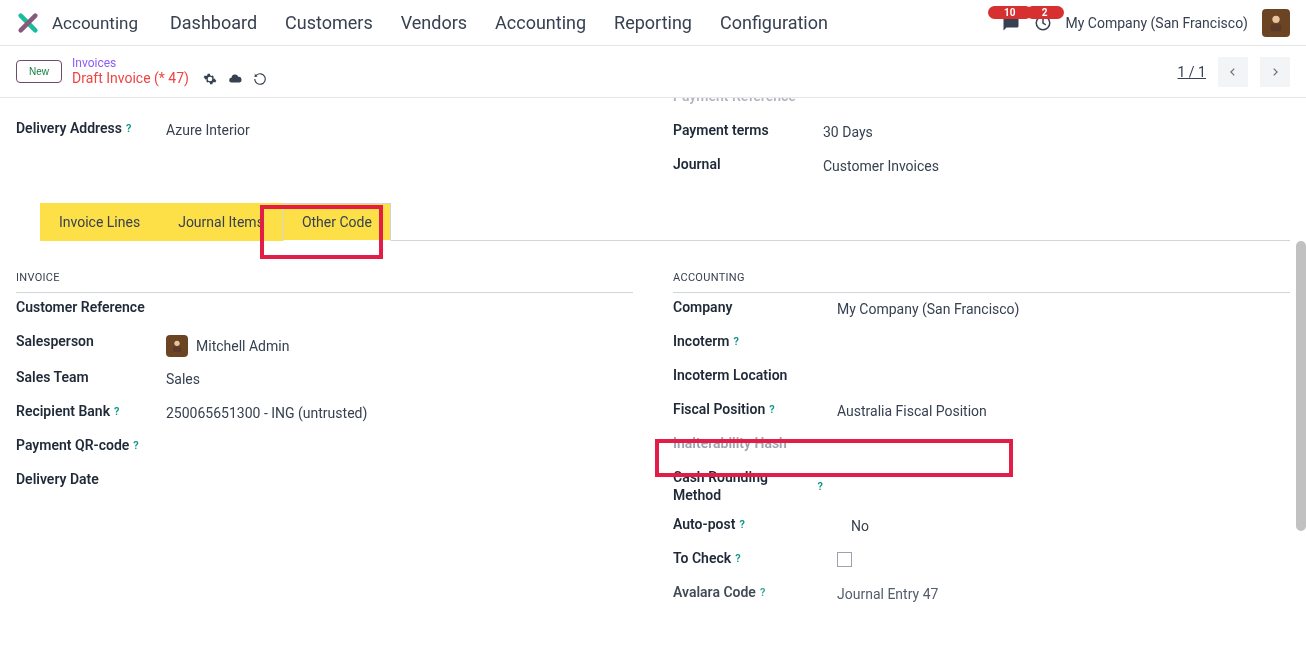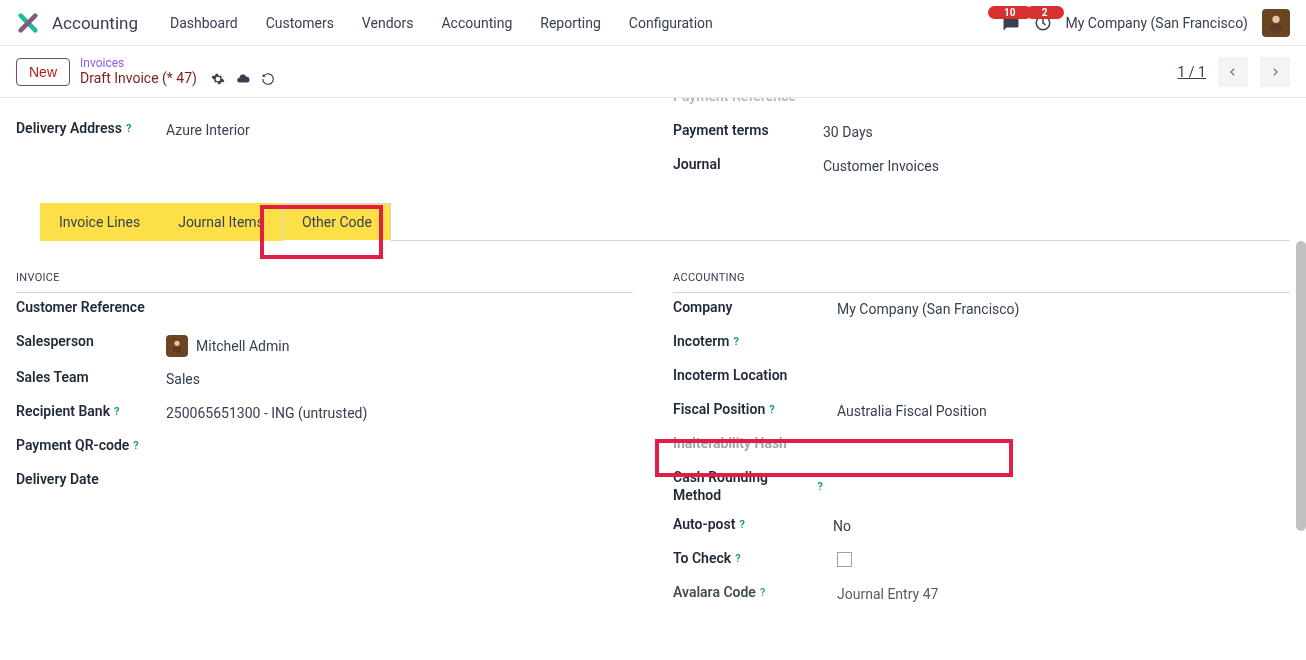--- a/index.html
+++ b/index.html
@@ -3,33 +3,33 @@
 <meta charset="utf-8">
 <style>
   * { box-sizing: border-box; margin: 0; padding: 0; }
   body { font-family: -apple-system, BlinkMacSystemFont, "Segoe UI", Roboto, "Helvetica Neue", Arial, sans-serif; font-size: 14px; color: #374151; background: #fff; width: 1306px; height: 660px; overflow: hidden; position: relative; }
   
   
   .topnav { display: flex; align-items: center; height: 46px; padding: 0 16px; border-bottom: 1px solid #e5e7eb; }
   .logo { width: 24px; height: 24px; margin-right: 12px; display:flex; align-items:center; justify-content:center; }
   .app-name { font-size: 17px; color: #374151; margin-right: 20px; }
   .nav-menu { display: flex; gap: 4px; }
-  .nav-item { padding: 6px 12px; color: #374151; cursor: pointer; font-size: 14px; }
+  .nav-item { padding: 6px 12px; color: #374151; cursor: pointer; font-size: 18px; }
   .topnav-right { margin-left: auto; display: flex; align-items: center; gap: 14px; }
   .badge-wrapper { position: relative; display:flex; align-items:center; }
   .badge { position: absolute; top: -8px; right: -12px; background: #d63031; color: #fff; font-size: 10px; font-weight: 700; border-radius: 9px; padding: 1px 16px; min-width: 16px; text-align:center; }
   .company-name { font-size: 14px; color: #374151; }
   .avatar { width: 28px; height: 28px; border-radius: 4px; background: #6b4423; display:flex; align-items:center; justify-content:center; }
   
   
   .crumb-row { display: flex; align-items: center; padding: 10px 16px; border-bottom: 1px solid #e5e7eb; }
-  .btn-new { border: 1px solid #714B67; color: #b91c1c; background: #fff; padding: 5px 12px; border-radius: 4px; font-size: 14px; cursor: pointer; margin-right: 10px; }
+  .btn-new { border: 1px solid #714B67; color: #15803d; background: #fff; padding: 5px 12px; border-radius: 4px; font-size: 10px; cursor: pointer; margin-right: 10px; }
   .crumb-col { display:flex; flex-direction:column; line-height:1.2; }
   .crumb-link { color: #8b5cf6; font-size: 12px; cursor:pointer; }
-  .crumb-current { font-size: 14px; color:#7f1d1d; display:flex; align-items:center; gap:8px; }
+  .crumb-current { font-size: 14px; color:#ef4444; display:flex; align-items:center; gap:8px; }
   .crumb-icons { display:flex; gap:10px; margin-left:6px; color:#374151; }
   .crumb-right { margin-left: auto; display:flex; align-items:center; gap:12px; }
   .pager-text { font-size:14px; color:#374151;text-decoration:underline; }
   .pager-btn { width:30px; height:30px; background:#f3f4f6; display:flex; align-items:center; justify-content:center; cursor:pointer; color:#6b7280; }
   
   
   .content { position:relative; height: calc(660px - 46px - 58px); overflow-y: auto; }
   .scroll-indicator { position:absolute; right:0; top:143px; width:10px; height:290px; background:#c1c1c1; border-radius:5px; }
   
   .form-body { padding: 0 16px 40px 16px; }
@@ -251,21 +251,21 @@
             <span>Cash Rounding Method</span>
               <span class="help-q">?</span>
           </div>
           <div class="field-value"></div>
         </div>
         <div class="field-row">
           <div class="field-label">
             <span>Auto-post</span>
               <span class="help-q">?</span>
           </div>
-          <div class="field-value" style="margin-left:10px;">No</div>
+          <div class="field-value" style="margin-left:28px;">No</div>
         </div>
         <div class="field-row">
           <div class="field-label">
             <span>To Check</span>
               <span class="help-q">?</span>
           </div>
           <div class="field-value" style="margin-left:14px;">
             <div class="checkbox"></div>
           </div>
         </div>

